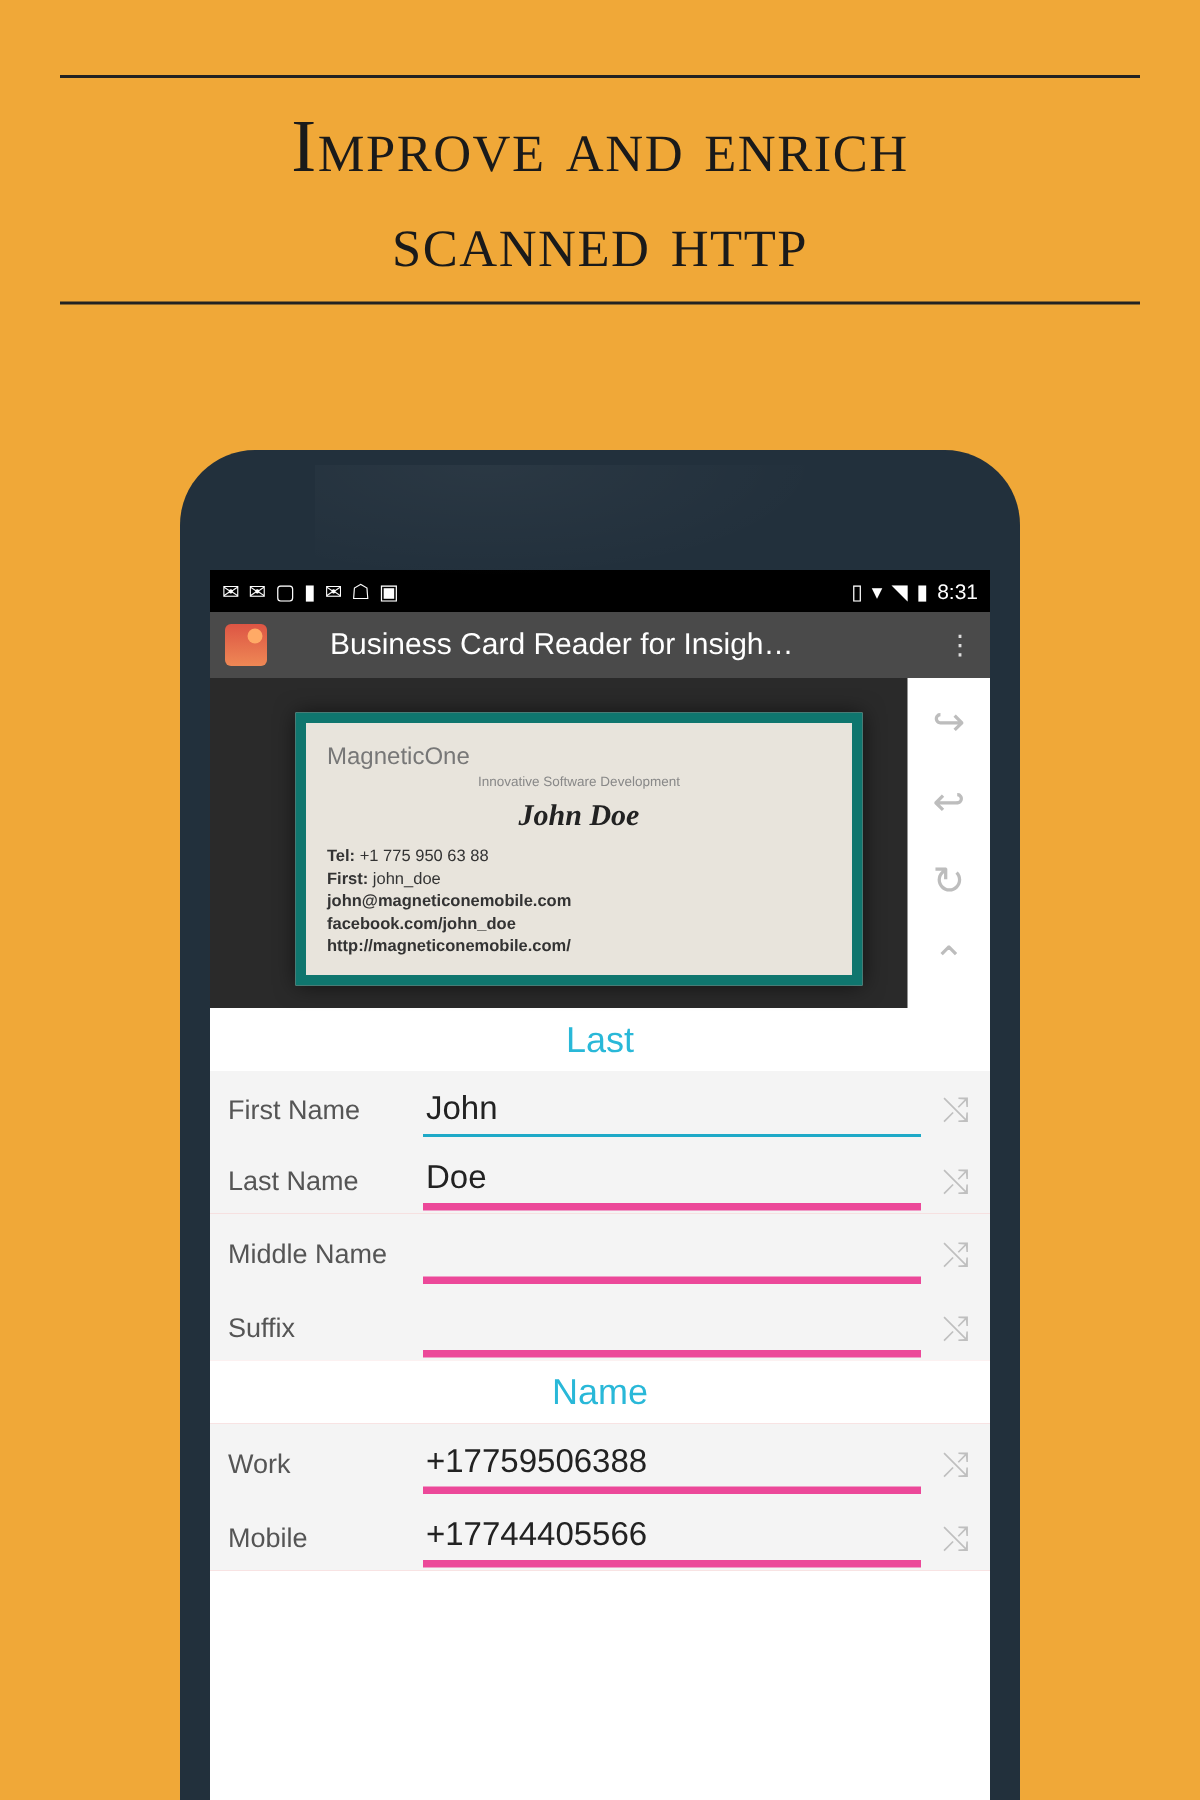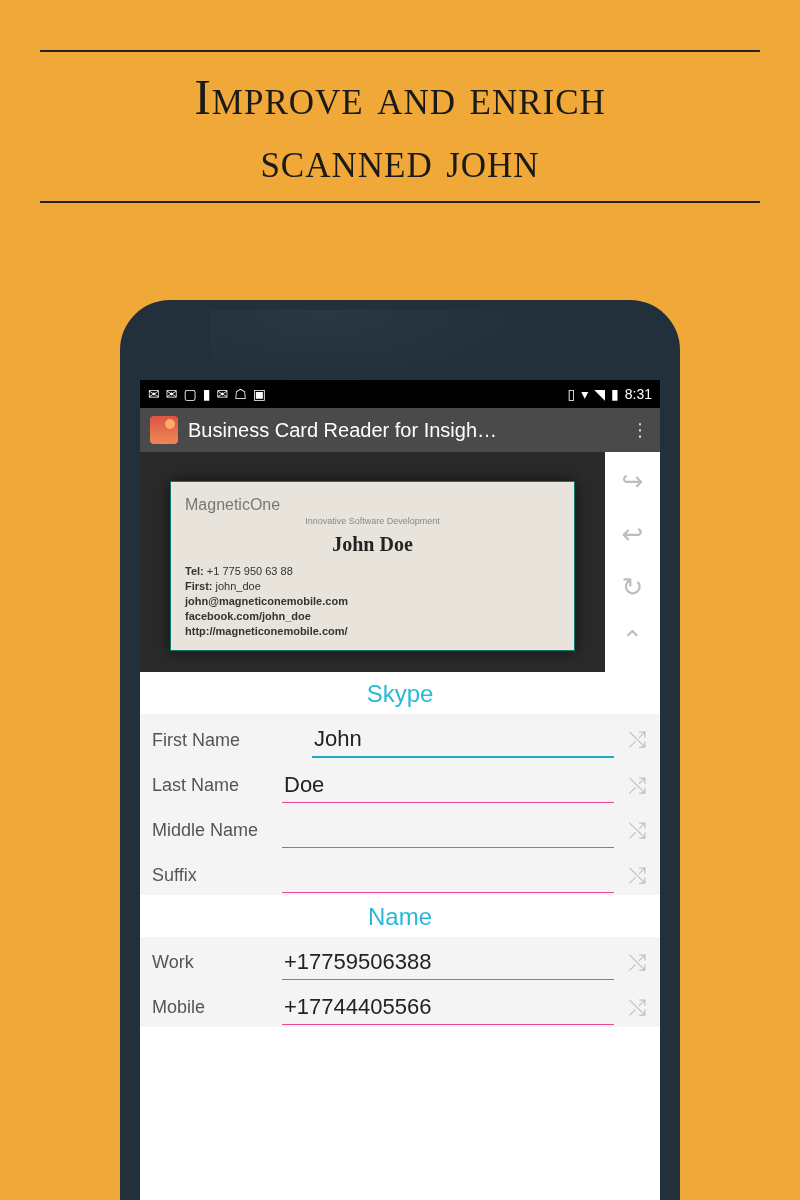--- a/index.html
+++ b/index.html
@@ -70,20 +70,21 @@
   .st-icon { font-size: 14px; line-height: 1; }
   
   .app-bar {
     height: 44px;
     background: #4a4a4a;
     color: #fff;
     display: flex;
     align-items: center;
     padding: 0 10px;
     font-family: Arial, sans-serif;
+    gap: 32px;
   }
   .app-icon {
     width: 28px; height: 28px;
     background: linear-gradient(#d54, #e85);
     border-radius: 4px;
     margin-right: 10px;
     position: relative;
   }
   .app-icon::after{
     content:""; position:absolute; top:3px; right:3px; width:10px;height:10px;
@@ -110,28 +111,29 @@
     padding: 22px 30px 14px 30px;
     min-height: 220px;
     display:flex; align-items:center; justify-content:center;
   }
   .bizcard {
     background: #e8e4dc;
     width: 100%;
     padding: 12px 14px;
     font-family: Arial, sans-serif;
     color: #333;
-    border: 1px solid #0f766e;
+    border: 7px solid #0f766e;
     box-shadow: 0 0 14px rgba(0,0,0,0.6);
     font-size: 11px;
     line-height: 1.35;
+    margin-left: 27px;
   }
   .bizcard .brand { font-size: 16px; color:#777; font-weight:500; }
   .bizcard .tag { font-size: 9px; color:#888;text-align:center; }
-  .bizcard .name { text-align:center; font-family: Georgia, serif; font-size:20px; font-weight:bold; color:#222; margin:4px 0 6px; }
+  .bizcard .name { text-align:center; font-family: Georgia, serif; font-size:20px; font-weight:bold; color:#222; margin:4px 0 6px;font-style:italic; }
   .card-actions {
     width: 55px;
     display:flex; flex-direction:column; align-items:center; gap:22px;
     padding-top:14px;
     color:#bdbdbd;
   }
   .card-actions .act { font-size:26px; cursor:pointer; }
   
   .section-header {
     text-align:center;
@@ -154,39 +156,39 @@
     background:#f4f4f4;
   }
   .row .label {
     width: 120px;
     color:#555;
     font-size:18px;
   }
   .row .field {
     flex:1;
     border:none;
-    border-bottom: 1px solid #ec4899;
+    border-bottom: 5px solid #ec4899;
     background:transparent;
     font-size:22px;
     color:#222;
     padding: 4px 2px;
     outline:none;
     font-family: Arial, sans-serif;
   }
-  .row .field.focused { border-bottom: 2px solid #1ea9c7; margin-left: 30px; }
+  .row .field.focused { border-bottom: 2px solid #1ea9c7; }
   .row .shuffle { color:#bfbfbf; font-size:22px; cursor:pointer; padding:0 4px; }
 </style>
 </head>
 <body>
 
 <div class="headline-wrap">
   <div class="rule"></div>
   <div class="headline">
     <span>Improve and enrich</span><br>
-    <span>scanned john</span>
+    <span>scanned http</span>
   </div>
   <div class="rule"></div>
 </div>
 
 <div class="phone-frame">
   <div class="screen">
 
     <div class="status-bar">
       <div class="status-left">
         <span class="st-icon">✉</span>
@@ -228,21 +230,21 @@
           </div>
         </div>
         <div class="card-actions">
           <span class="act">↪</span>
           <span class="act">↩</span>
           <span class="act">↻</span>
           <span class="act">⌃</span>
         </div>
       </div>
 
-      <div class="section-header">Skype</div>
+      <div class="section-header">Last</div>
 
       <div class="form-grid">
         <div class="row">
           <div class="label">First Name</div>
           <input class="field focused" value="John" style="">
           <span class="shuffle">⤭</span>
         </div>
         <div class="row">
           <div class="label">Last Name</div>
           <input class="field" value="Doe" style="">

